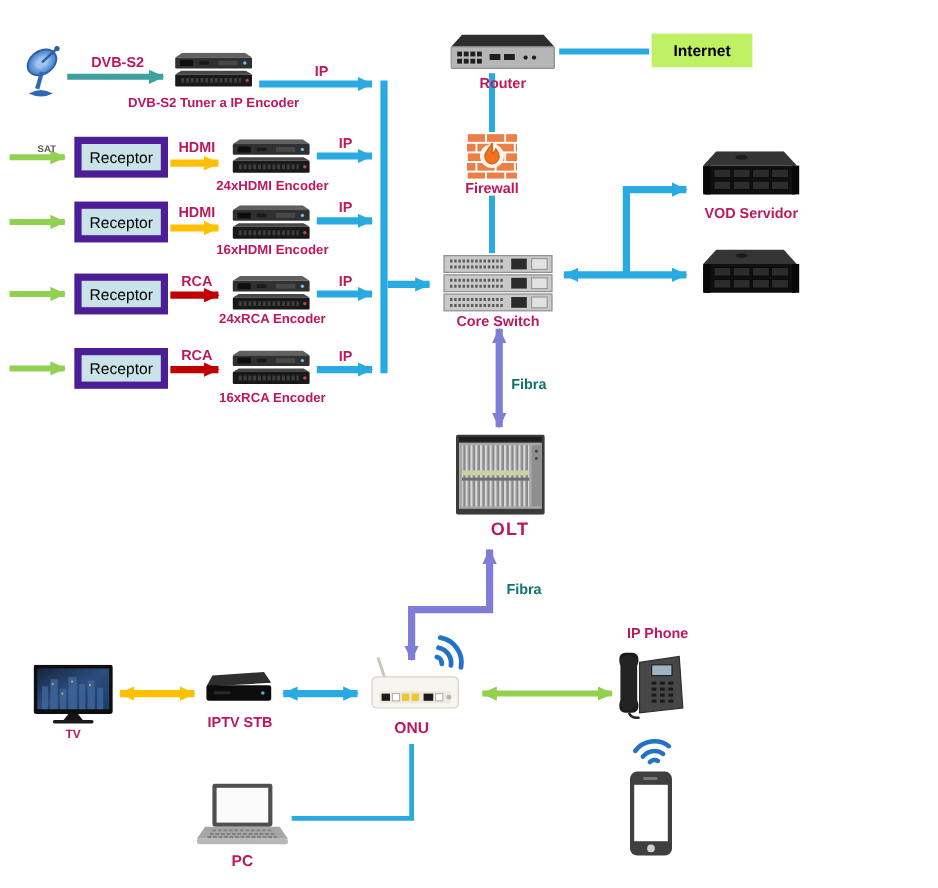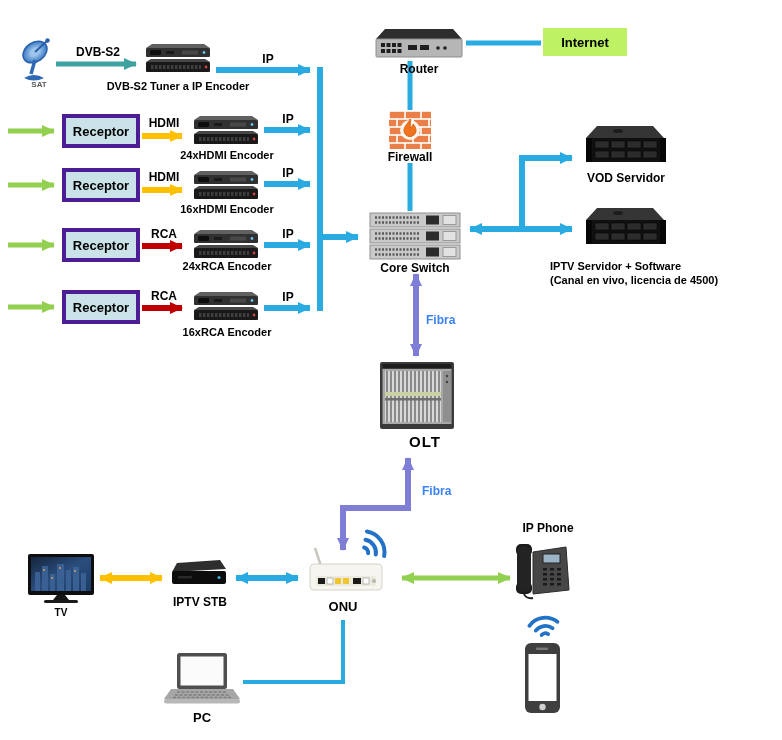--- a/index.html
+++ b/index.html
@@ -1,28 +1,28 @@
 <!DOCTYPE html>
 <html><head>
 <meta charset="utf-8">
 <style>
   * { margin:0; padding:0; box-sizing:border-box; }
   html,body { background:#fff; }
   body { font-family:"Liberation Sans", sans-serif; }
   .canvas { position:relative; width:782px; height:740px; background:#fff; overflow:hidden; }
-  .lbl { position:absolute; font-weight:bold; color:#000000; font-size:12px; white-space:nowrap; }
+  .lbl { position:absolute; font-weight:bold; color:#be185d; font-size:12px; white-space:nowrap; }
   .c { text-align:center; }
   .sm { font-size:11px; }
   .lg { font-size:15px; letter-spacing:1px; }
-  .fibra { color:#3b82f6; }
-  .sat-lbl { font-size:8px; color:#5a5a5a; font-weight:bold; }
+  .fibra { color:#0f766e; }
+  .sat-lbl { font-size:8px; color:#5a5a5a; font-weight:bold;margin-top:40px; }
   .dev { position:absolute; }
   .receptor-box { position:absolute; left:62px; width:78px; height:34px;
-    background:#C9E3E8; border:4px solid #4c1d95; display:flex; align-items:center; justify-content:center;
-    font-weight:bold; font-size:13px; }
+    background:#C9E3E8; border:6px solid #4c1d95; display:flex; align-items:center; justify-content:center;
+    font-weight:normal; font-size:13px; }
   .internet-box { position:absolute; left:543px; top:28px; width:84px; height:28px;
     background:#bef264; display:flex; align-items:center; justify-content:center;
     font-weight:bold; font-size:13px; }
   #links { position:absolute; left:0; top:0; pointer-events:none; }
 </style>
 </head>
 <body>
 
 <svg width="0" height="0" style="position:absolute" aria-hidden="true">
   <defs>
@@ -254,22 +254,20 @@
   <div class="lbl c" style="left:364px;top:261px;width:102px">Core Switch</div>
 
   <svg class="dev" style="left:584px;top:126px" width="84" height="42">
       <use href="#sym-server"></use>
     </svg>
   <div class="lbl c" style="left:566px;top:171px;width:120px">VOD Servidor</div>
 
   <svg class="dev" style="left:584px;top:208px" width="84" height="42">
       <use href="#sym-server"></use>
     </svg>
-  <div class="lbl sm" style="left:550px;top:260px;width:232px">IPTV Servidor + Software</div>
-  <div class="lbl sm" style="left:550px;top:274px;width:232px">(Canal en vivo, licencia de 4500)</div>
 
   <div class="lbl fibra" style="left:426px;top:313px">Fibra</div>
 
   <svg class="dev" style="left:380px;top:362px" width="74" height="67" viewBox="0 0 74 67">
     <defs>
       <pattern id="cards" width="4" height="8" patternUnits="userSpaceOnUse">
         <rect width="2" height="8" fill="#d8d8d8"></rect>
           <rect x="2" width="2" height="8" fill="#8a8a8a"></rect>
       </pattern>
     </defs>

